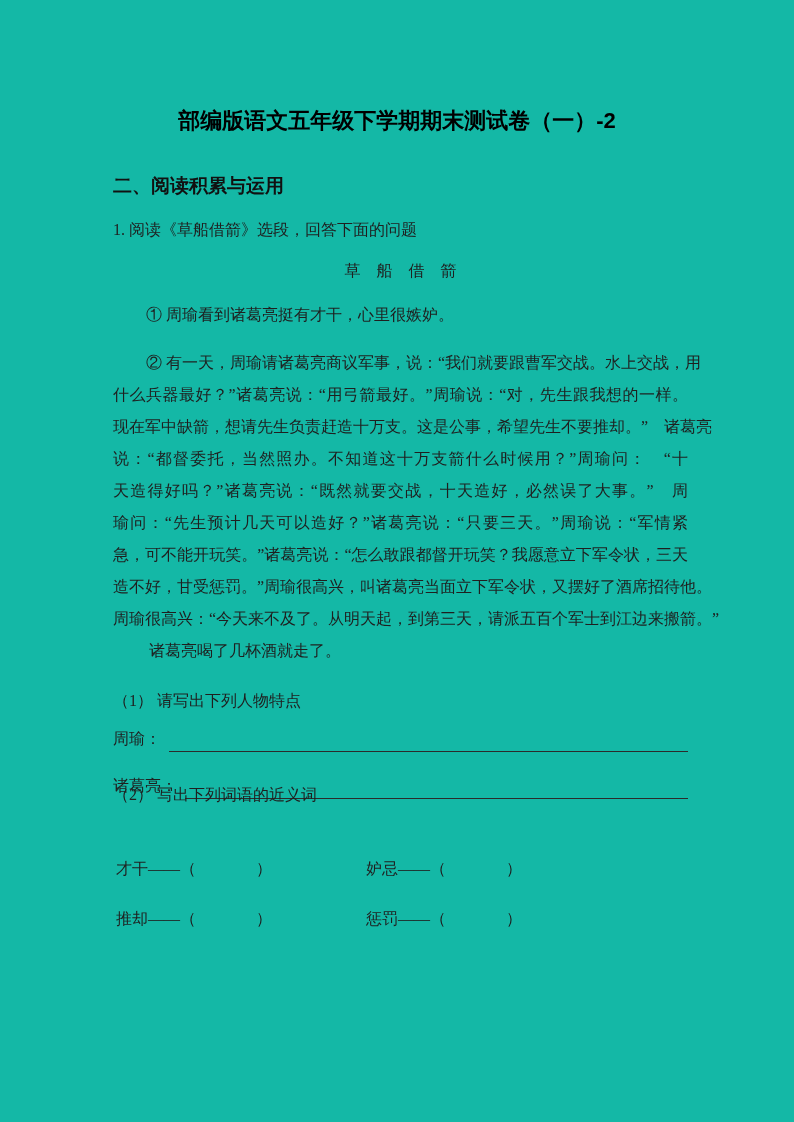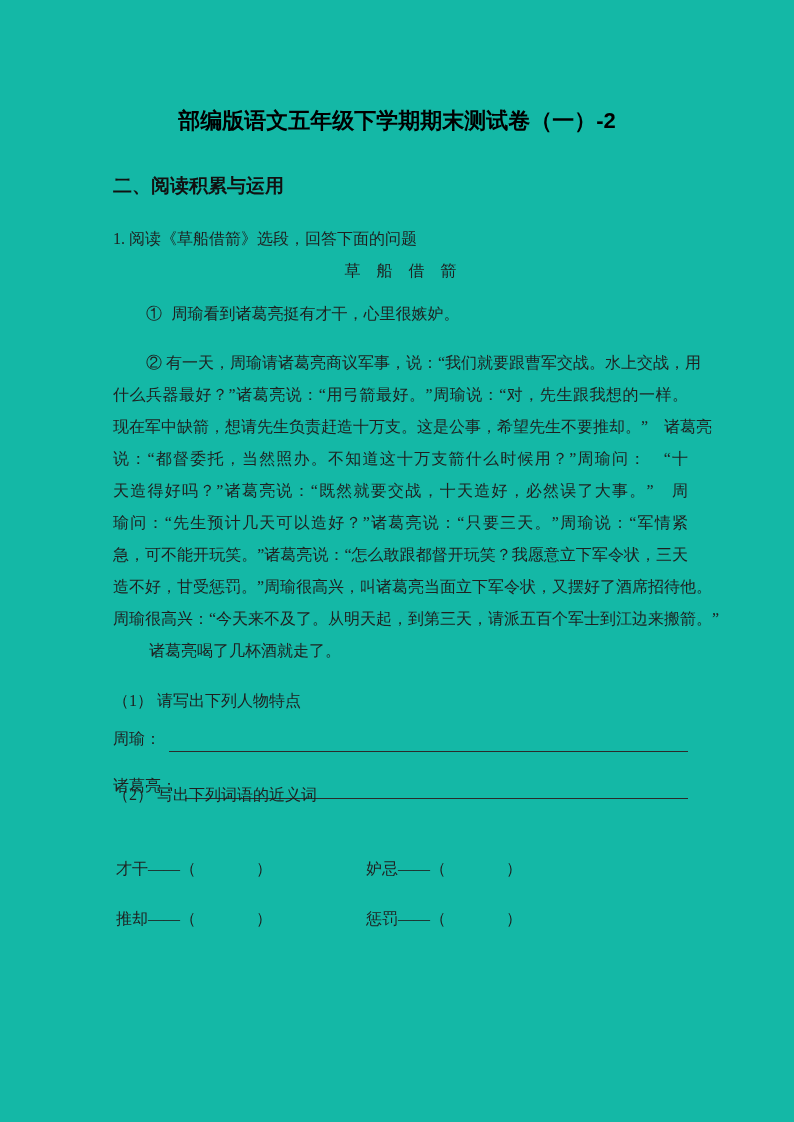--- a/index.html
+++ b/index.html
@@ -27,33 +27,32 @@
   }
   .section-heading {
     top: 172px; left: 113px;
     font-family: "Liberation Sans", "DejaVu Sans", sans-serif;
     font-weight: bold;
     font-size: 19px;
     color: #111111;
     line-height: 28px;
   }
   .q1-intro {
-    top: 223px; left: 113px; width: 575px;
+    top: 214px; left: 113px; width: 575px;
     line-height: 32px;
   }
   .passage-title {
     top: 255px; left: 113px; width: 575px;
     text-align: center;
     line-height: 32px;
   }
   .para1 {
     top: 299px; left: 113px; width: 575px;
     text-indent: 33px;
     line-height: 32px;
-    font-family: Liberation Mono, monospace;
   }
   .para2 { top: 347px; left: 113px; width: 575px; }
   .pline {
     line-height: 32px;
     height: 32px;
     text-align: justify;
     text-align-last: justify;
     white-space: nowrap;
   }
   .pline.first { text-indent: 33px; }

